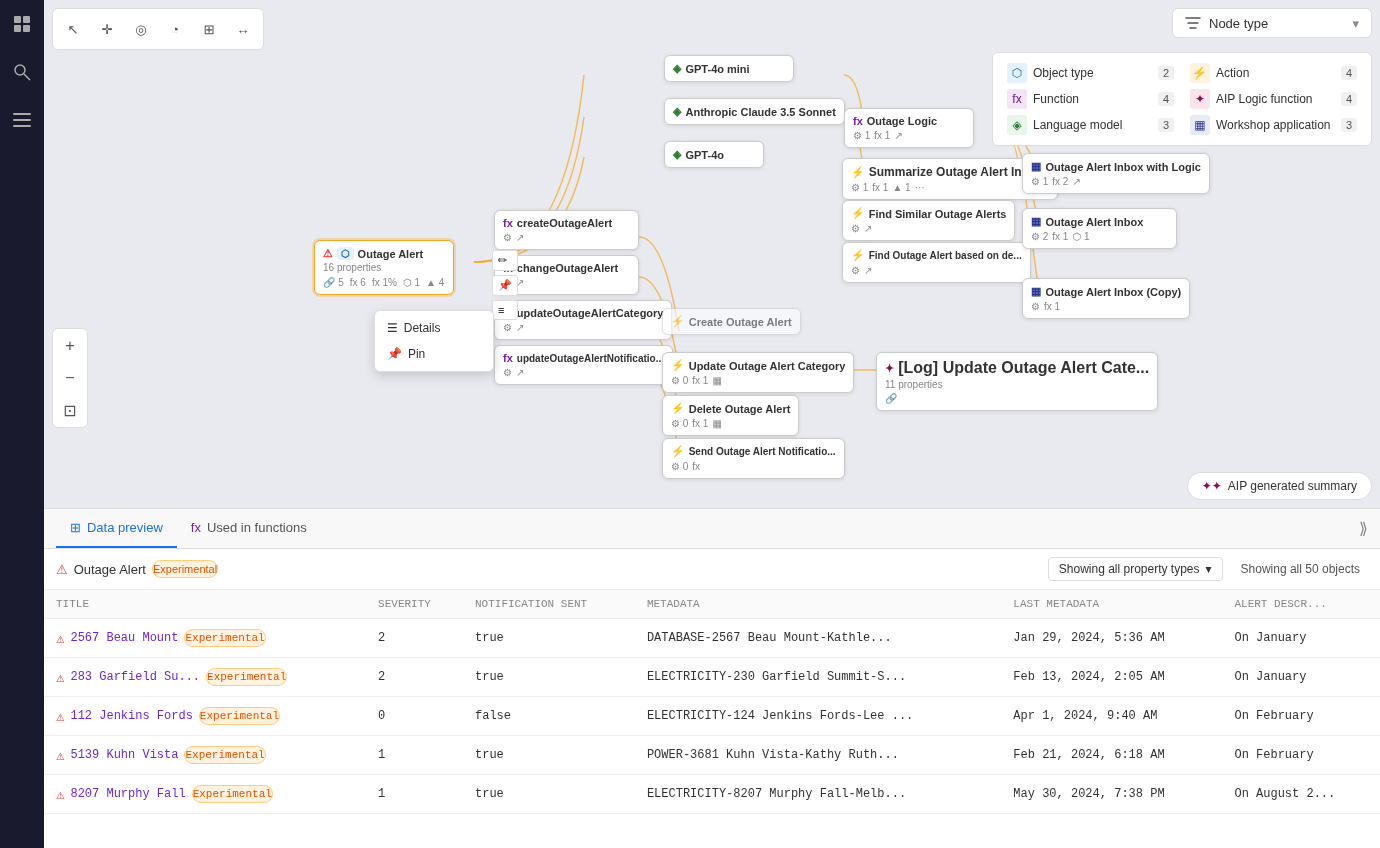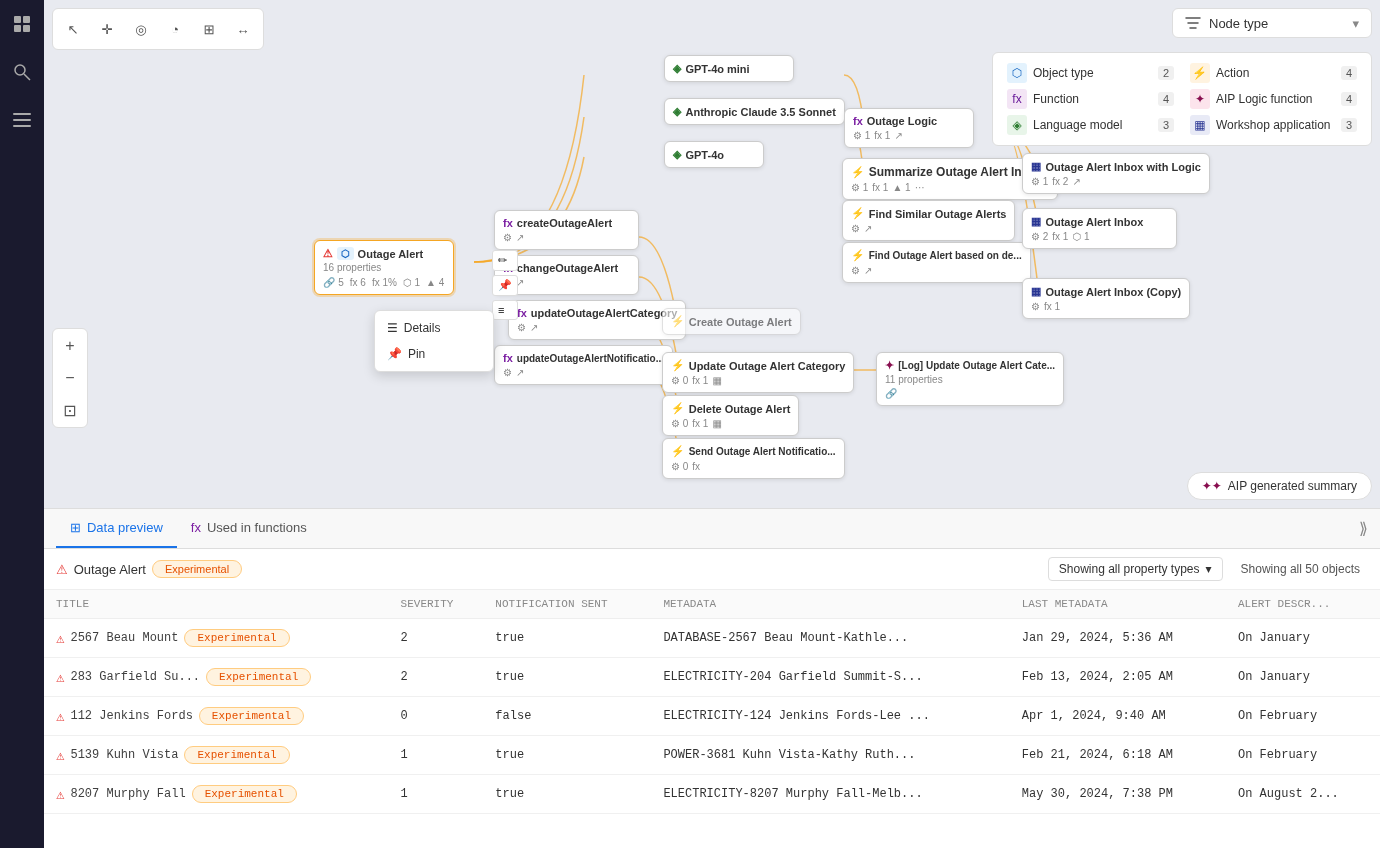--- a/index.html
+++ b/index.html
@@ -225,21 +225,21 @@
       align-items: center;
       gap: 6px;
       font-size: 13px;
       font-weight: 500;
       color: #333;
     }
     .experimental-badge {
       background: #fff3e0;
       color: #e65100;
       font-size: 11px;
-      padding: 2px 12px;
+      padding: 2px 0;
       border-radius: 10px;
       border: 1px solid #ffcc80;
     }
     .filter-btn {
       margin-left: auto;
       display: flex;
       align-items: center;
       gap: 6px;
       background: #fff;
       border: 1px solid #ddd;
@@ -272,21 +272,21 @@
       white-space: nowrap;
       background: #fafafa;
     }
     .data-table td {
       padding: 10px 12px;
       border-bottom: 1px solid #f0f0f0;
       color: #333;
       white-space: nowrap;
     }
     .title-link {
-      color: #404040;
+      color: #6d28d9;
       text-decoration: none;
     }
     .title-cell {
       display: flex;
       align-items: center;
       gap: 6px;
     }
 
     
     .node {
@@ -496,21 +496,21 @@
     <div class="node" style="left:450px; top:255px; min-width:145px;">
       <div class="node-title">
           <span style="color:#7b1fa2;font-size:11px;">fx</span> 
           <span>changeOutageAlert</span>
         </div>
       <div class="node-props" style="font-size:10px;color:#888;margin-top:3px;display:flex;gap:4px;">
           <span>⚙</span>
           <span>↗</span>
         </div>
     </div>
-    <div class="node" style="left:464px; top:300px; min-width:145px;">
+    <div class="node" style="left:450px; top:300px; min-width:145px;">
       <div class="node-title">
           <span style="color:#7b1fa2;font-size:11px;">fx</span> 
           <span>updateOutageAlertCategory</span>
         </div>
       <div class="node-props" style="font-size:10px;color:#888;margin-top:3px;display:flex;gap:4px;">
           <span>⚙</span>
           <span>↗</span>
         </div>
     </div>
     <div class="node" style="left:450px; top:345px; min-width:175px;">
@@ -599,21 +599,21 @@
         </div>
       <div class="node-props" style="font-size:10px;color:#888;margin-top:3px;display:flex;gap:4px;">
           <span>⚙ 0</span>
           <span>fx</span>
         </div>
     </div>
 
     <div class="node" style="left:832px; top:352px; min-width:168px;">
       <div class="node-title">
           <span style="color:#880e4f;font-size:11px;">✦</span> 
-          <span style="font-size:10px;">[Log] Update Outage Alert Cate...</span>
+          <span style="font-size:16px;">[Log] Update Outage Alert Cate...</span>
         </div>
       <div class="node-subtitle">11 properties</div>
       <div class="node-props" style="font-size:10px;color:#888;margin-top:3px;display:flex;gap:4px;">
           <span>🔗</span>
         </div>
     </div>
 
     <div class="node" style="left:978px; top:153px; min-width:168px;">
       <div class="node-title"><span style="color:#283593;font-size:11px;">▦</span> Outage Alert Inbox with Logic</div>
       <div class="node-props" style="font-size:10px;color:#888;margin-top:3px;display:flex;gap:4px;">
@@ -714,21 +714,21 @@
             <tr>
     <td>
       <div class="title-cell">
         <span style="color:#e53935;font-size:14px;">⚠</span>
         <a class="title-link" href="#">283 Garfield Su...</a>
         <span class="experimental-badge">Experimental</span>
       </div>
     </td>
     <td>2</td>
     <td>true</td>
-    <td>ELECTRICITY-204 Garfield Summit-S...</td>
+    <td>ELECTRICITY-230 Garfield Summit-S...</td>
     <td>Feb 13, 2024, 2:05 AM</td>
     <td>On January</td>
   </tr>
             <tr>
     <td>
       <div class="title-cell">
         <span style="color:#e53935;font-size:14px;">⚠</span>
         <a class="title-link" href="#">112 Jenkins Fords</a>
         <span class="experimental-badge">Experimental</span>
       </div>

